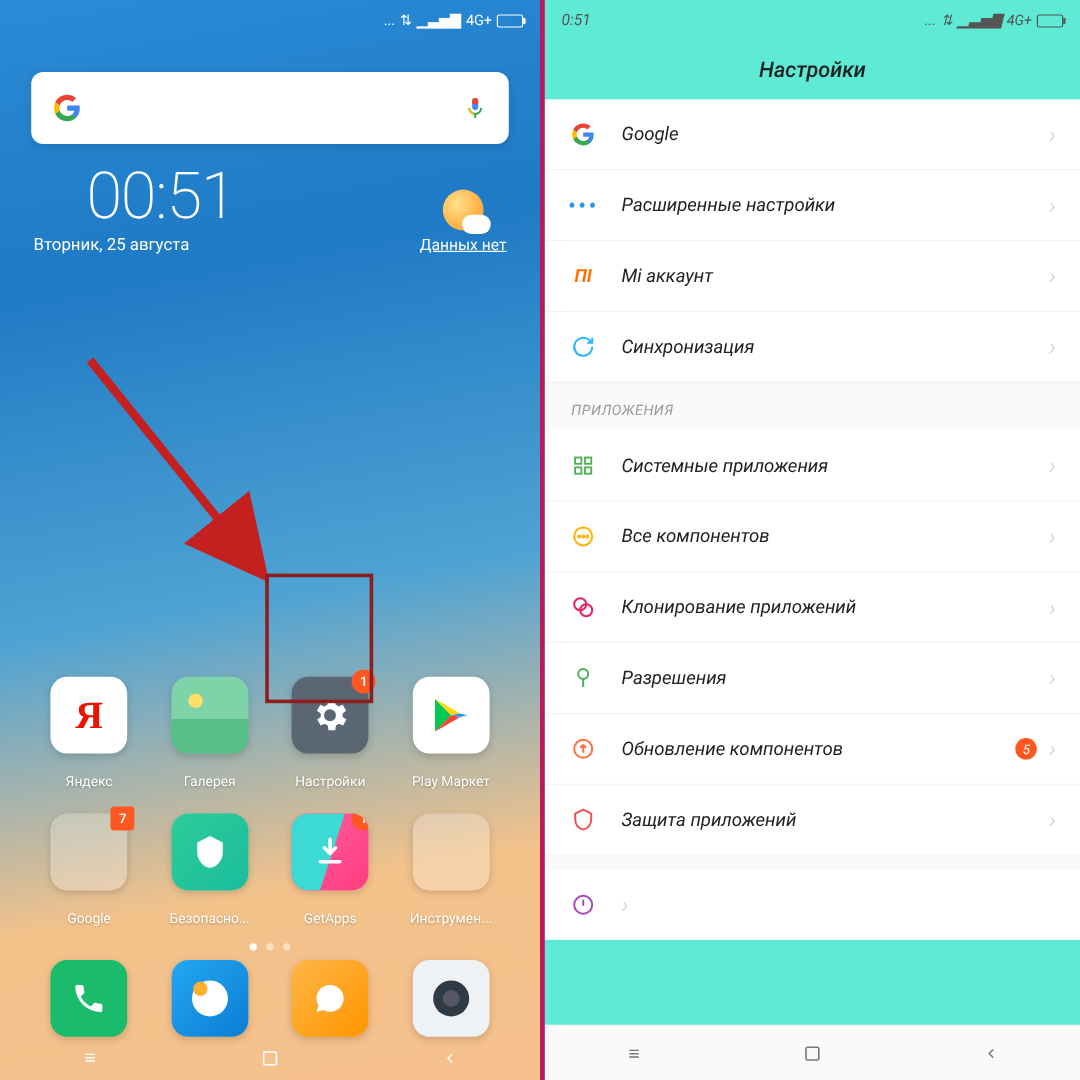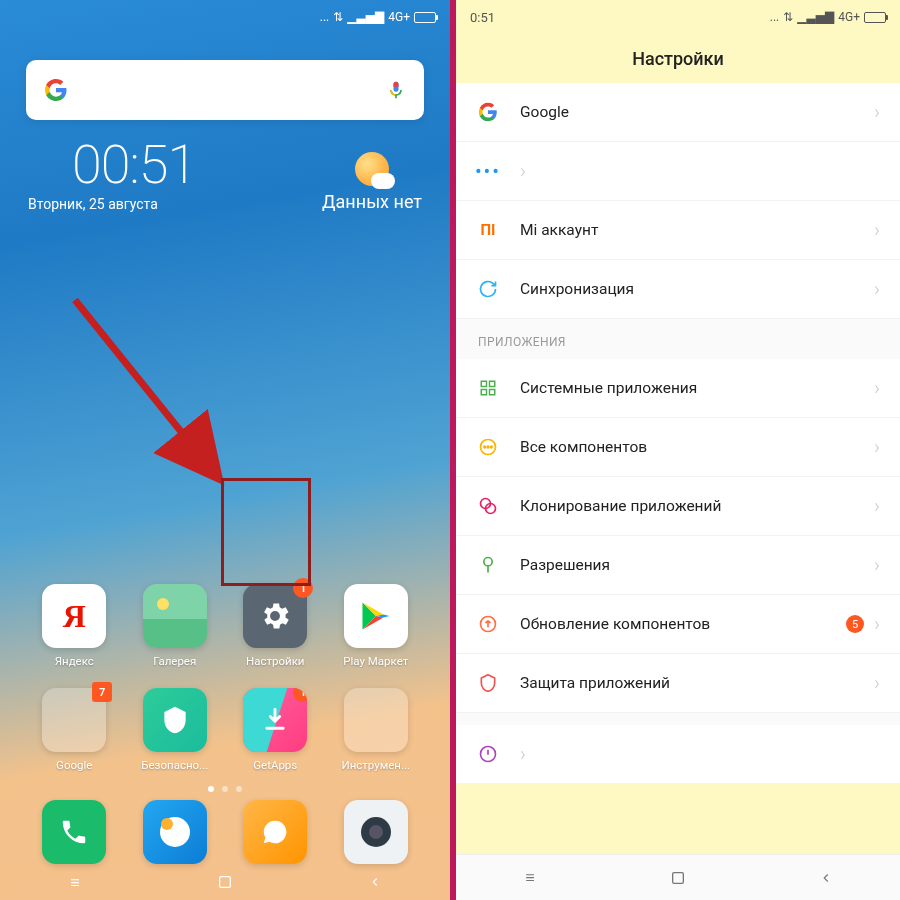--- a/index.html
+++ b/index.html
@@ -1,19 +1,19 @@
 <!DOCTYPE html>
 <html><head>
 <meta charset="utf-8">
 <style>
   * { margin: 0; padding: 0; box-sizing: border-box; font-family: -apple-system, BlinkMacSystemFont, "Segoe UI", Roboto, sans-serif; }
   body { width: 900px; height: 900px; display: flex; background: #fff; overflow: hidden; }
   .phone { width: 450px; height: 900px; position: relative; overflow: hidden; }
   .left-phone { background: linear-gradient(170deg, #2a8bd6 0%, #1f7ac5 25%, #4fa3d3 55%, #f3c28b 80%, #f5c08c 100%); }
-  .right-phone { background: #fef9c3; border-left: 6px solid #be185d; }
+  .right-phone { background: #5eead4; border-left: 4px solid #be185d; font-style: italic; }
 
   
   .status-bar { height: 34px; display: flex; align-items: center; justify-content: flex-end; padding: 0 14px; font-size: 12px; gap: 4px; }
   .left-phone .status-bar { color: #fff; }
   .right-phone .status-bar { color: #555; justify-content: space-between; }
   .status-left { font-size: 13px; }
   .status-right { display: flex; align-items: center; gap: 4px; }
   .signal { display: inline-block; }
   .battery-icon { width: 22px; height: 11px; border: 1px solid currentColor; border-radius: 2px; position: relative; }
   .battery-icon::after { content: ''; position: absolute; right: -3px; top: 2px; width: 2px; height: 5px; background: currentColor; border-radius: 0 1px 1px 0; }
@@ -25,33 +25,33 @@
   .search-bar { margin: 26px 26px 0; height: 60px; background: #fff; border-radius: 10px; display: flex; align-items: center; padding: 0 18px; box-shadow: 0 2px 8px rgba(0,0,0,0.1); }
   .search-bar .spacer { flex: 1; }
   .g-logo { width: 24px; height: 24px; }
   .mic-icon { width: 20px; height: 20px; }
 
   
   .clock-widget { color: #fff; padding: 18px 28px 6px; display: flex; align-items: flex-end; }
   .clock-left { flex: 1; }
   .clock-time { font-size: 54px; font-weight: 200; line-height: 1; letter-spacing: -1px; margin-left: 44px; }
   .clock-date { font-size: 14px; margin-top: 4px; font-weight: 400; }
-  .clock-right { text-align: left; font-size: 18px; }
+  .clock-right { text-align: left; font-size: 13px; text-decoration: underline; }
   .weather-icon { width: 34px; height: 34px; background: radial-gradient(circle at 35% 35%, #ffe08a 0%, #ffb347 60%, #f5a623 100%); border-radius: 50%; margin: 0 auto 5px; position: relative; }
   .weather-icon::after { content: ''; position: absolute; right: -6px; bottom: -3px; width: 24px; height: 16px; background: #fff; border-radius: 16px; }
 
   
   .arrow { position: absolute; pointer-events: none; }
   .arrow-left { left: 70px; top: 295px; width: 180px; height: 210px; }
 
   
   .app-grid { position: absolute; bottom: 128px; left: 0; right: 0; padding: 0 28px; display: grid; grid-template-columns: repeat(4, 1fr); gap: 20px 8px; }
   .app { display: flex; flex-direction: column; align-items: center; position: relative; }
   .app-icon { width: 64px; height: 64px; border-radius: 14px; display: flex; align-items: center; justify-content: center; position: relative; box-shadow: 0 2px 6px rgba(0,0,0,0.15); }
-  .app-label { color: #fff; font-size: 11.5px; margin-top: 6px; text-align: center; text-shadow: 0 1px 2px rgba(0,0,0,0.3); white-space: nowrap; overflow: hidden; max-width: 88px; text-overflow: ellipsis;}
+  .app-label { color: #fff; font-size: 11.5px; margin-top: 16px; text-align: center; text-shadow: 0 1px 2px rgba(0,0,0,0.3); white-space: nowrap; overflow: hidden; max-width: 88px; text-overflow: ellipsis;}
   .badge { position: absolute; top: -6px; right: -6px; min-width: 20px; height: 20px; background: #ff5722; border-radius: 10px; color: #fff; font-size: 11px; display: flex; align-items: center; justify-content: center; font-weight: 600; }
   .highlight-box { position: absolute; border: 3px solid #8e1e1e; pointer-events: none; }
   .hl-left { left: 221px; top: 478px; width: 90px; height: 108px; }
 
   .icon-yandex { background: #fff; }
   .icon-yandex span { font-family: Georgia, serif; font-size: 32px; font-weight: bold; color: #e61400; }
   .icon-gallery { background: linear-gradient(to bottom, #7ed3a8 55%, #56c086 55%); }
   .icon-gallery::before{content:'';position:absolute;width:12px;height:12px;background:#ffe066;border-radius:50%;left:14px;top:14px;}
   .icon-settings { background: #5a6772; }
   .icon-playm { background: #fff; }
@@ -286,20 +286,21 @@
             <path fill="#34A853" d="M24 46c6 0 11-2 14.6-5.3l-7.1-5.5c-2 1.3-4.5 2.1-7.5 2.1-5.8 0-10.6-3.9-12.4-9.1H4.3v5.7C7.9 41 15.4 46 24 46z"></path>
             <path fill="#FBBC05" d="M11.6 28.2c-.4-1.3-.7-2.7-.7-4.2s.3-2.9.7-4.2v-5.7H4.3C2.8 17.2 2 20.5 2 24s.8 6.8 2.3 9.9l7.3-5.7z"></path>
             <path fill="#EA4335" d="M24 10.7c3.2 0 6.1 1.1 8.4 3.3l6.3-6.3C34.9 4 30 2 24 2 15.4 2 7.9 7 4.3 14.1l7.3 5.7c1.8-5.2 6.6-9.1 12.4-9.1z"></path>
           </svg>
         </div>
       <div class="setting-label">Google</div>
       <div class="chevron">›</div>
     </div>
     <div class="setting-row">
       <div class="setting-icon" style="color:#2196F3;font-size:20px;letter-spacing:2px;">•••</div>
+      <div class="setting-label">Расширенные настройки</div>
       <div class="chevron">›</div>
     </div>
 
 
     <div class="setting-row">
       <div class="setting-icon" style="color:#ff6f00;font-weight:bold;font-size:15px;">ΠΙ</div>
       <div class="setting-label">Mi аккаунт</div>
       <div class="chevron">›</div>
     </div>
     <div class="setting-row">

